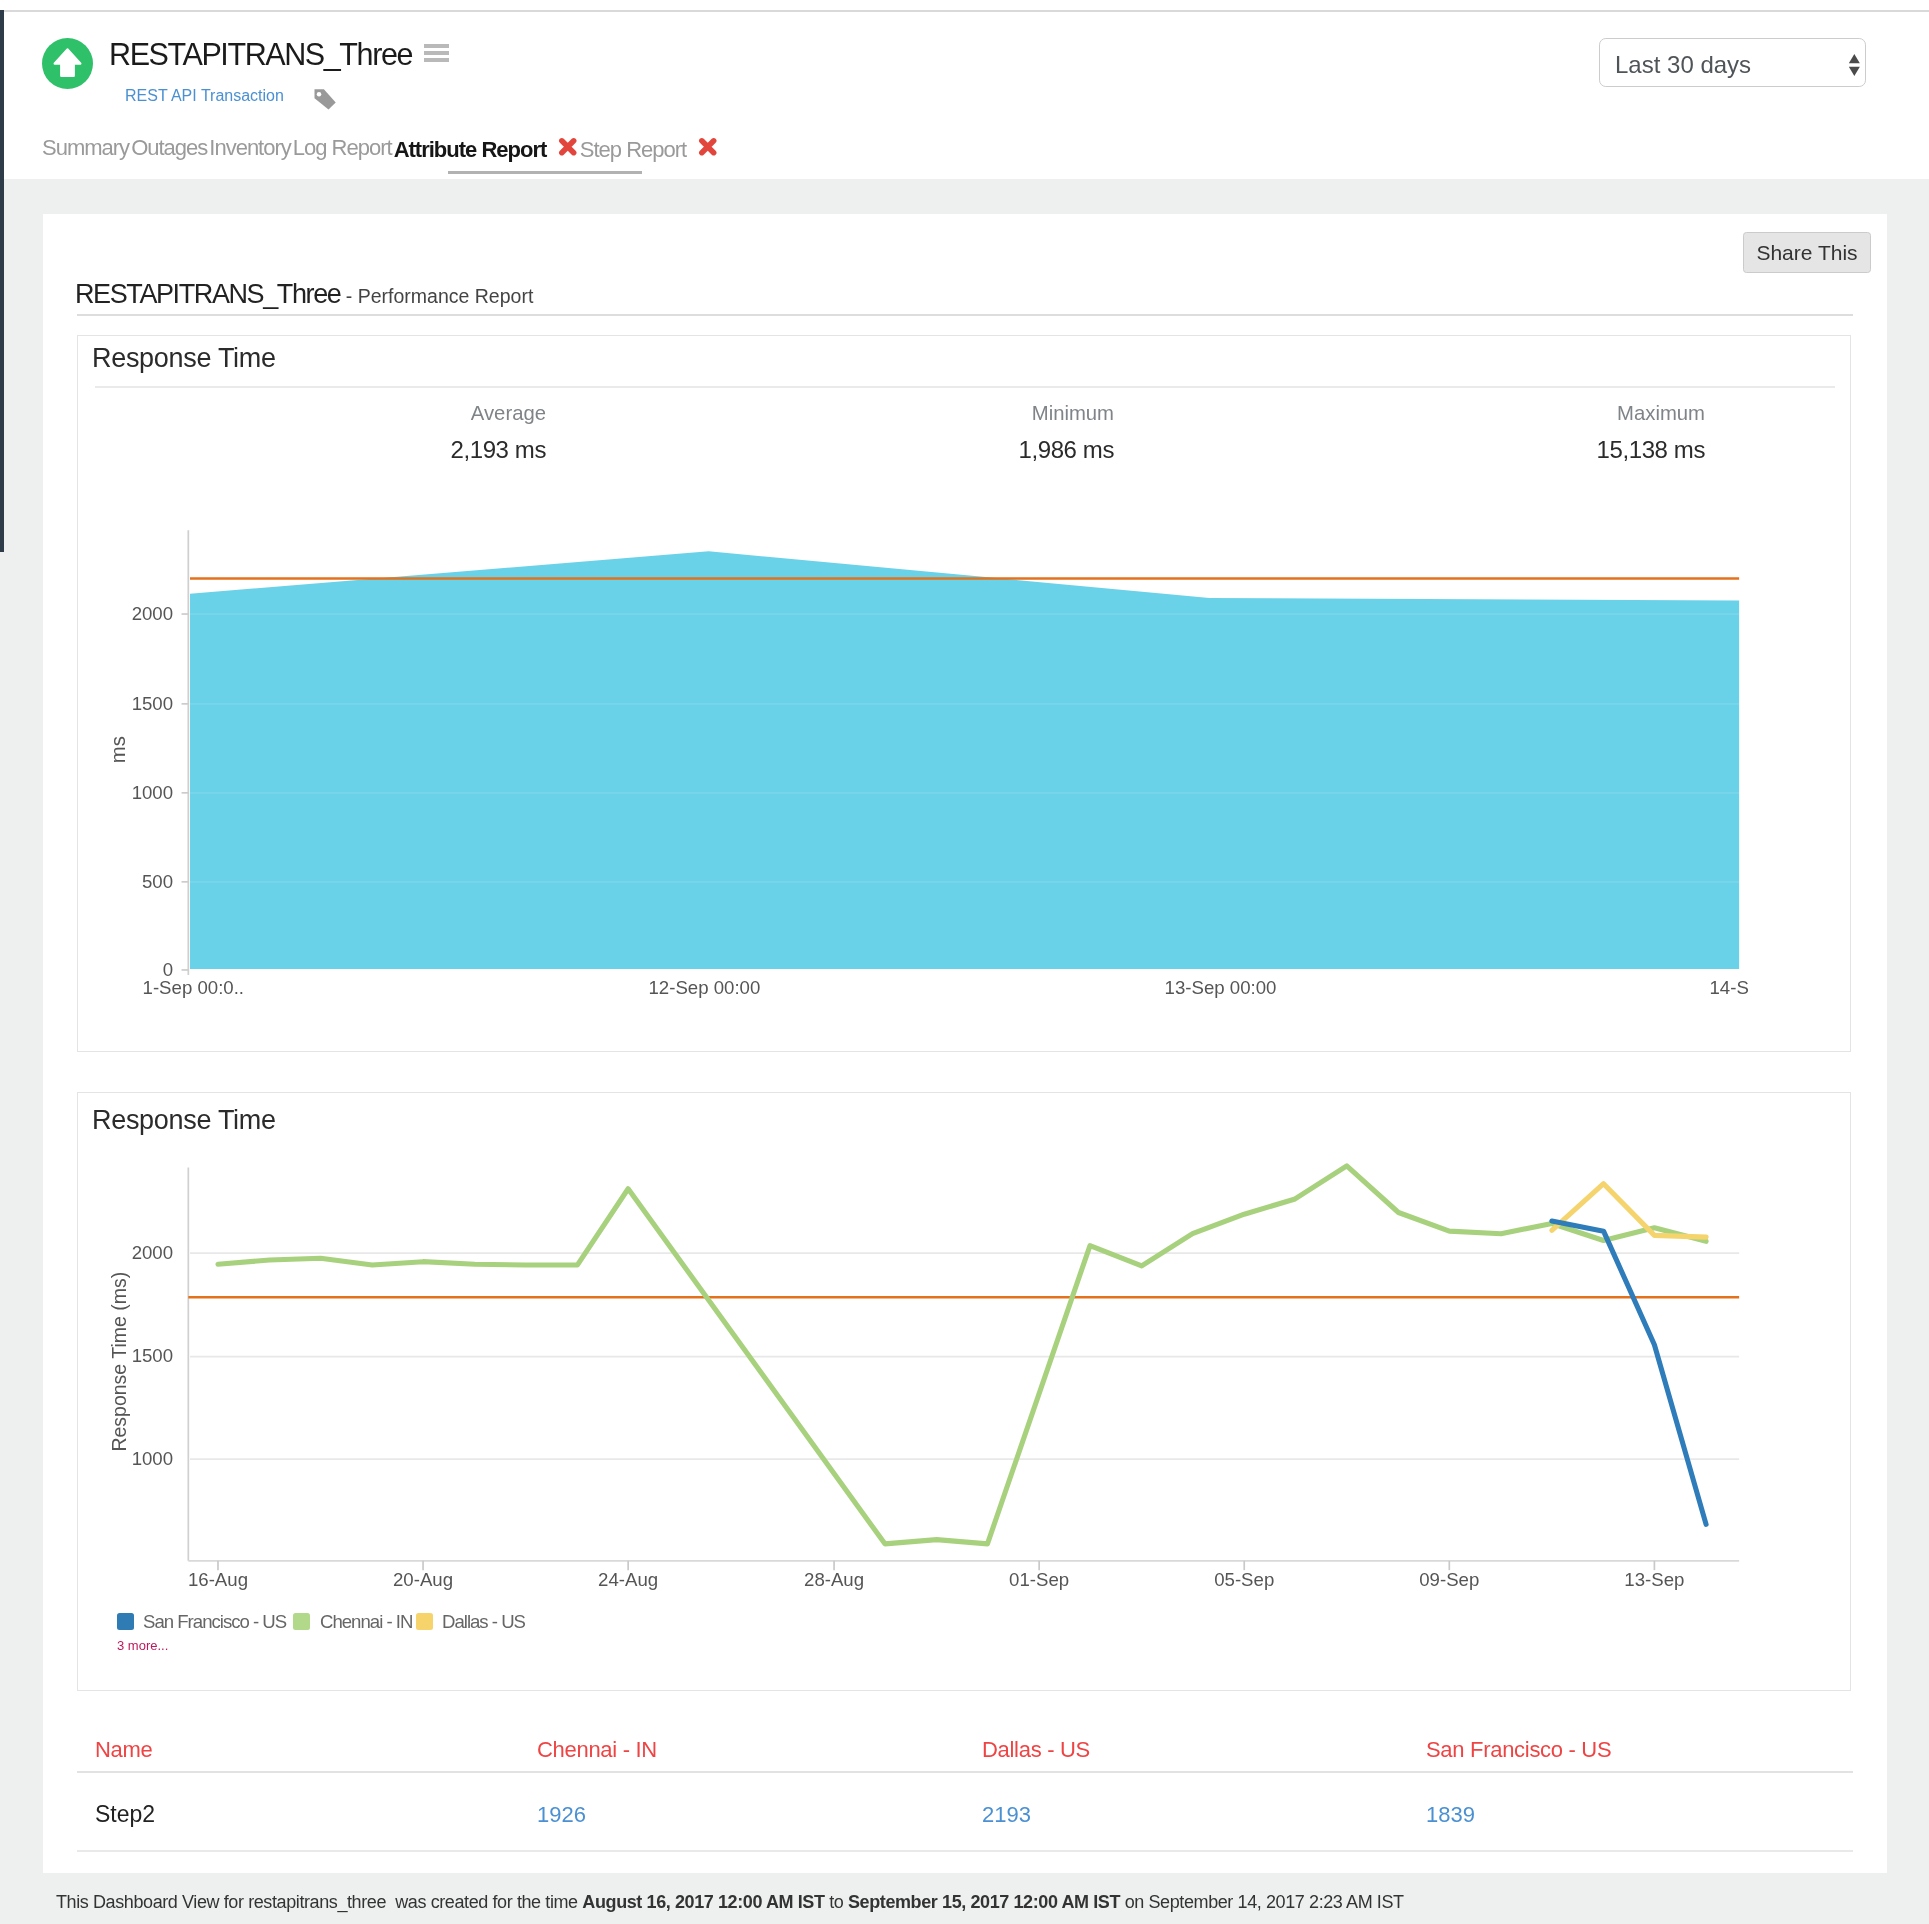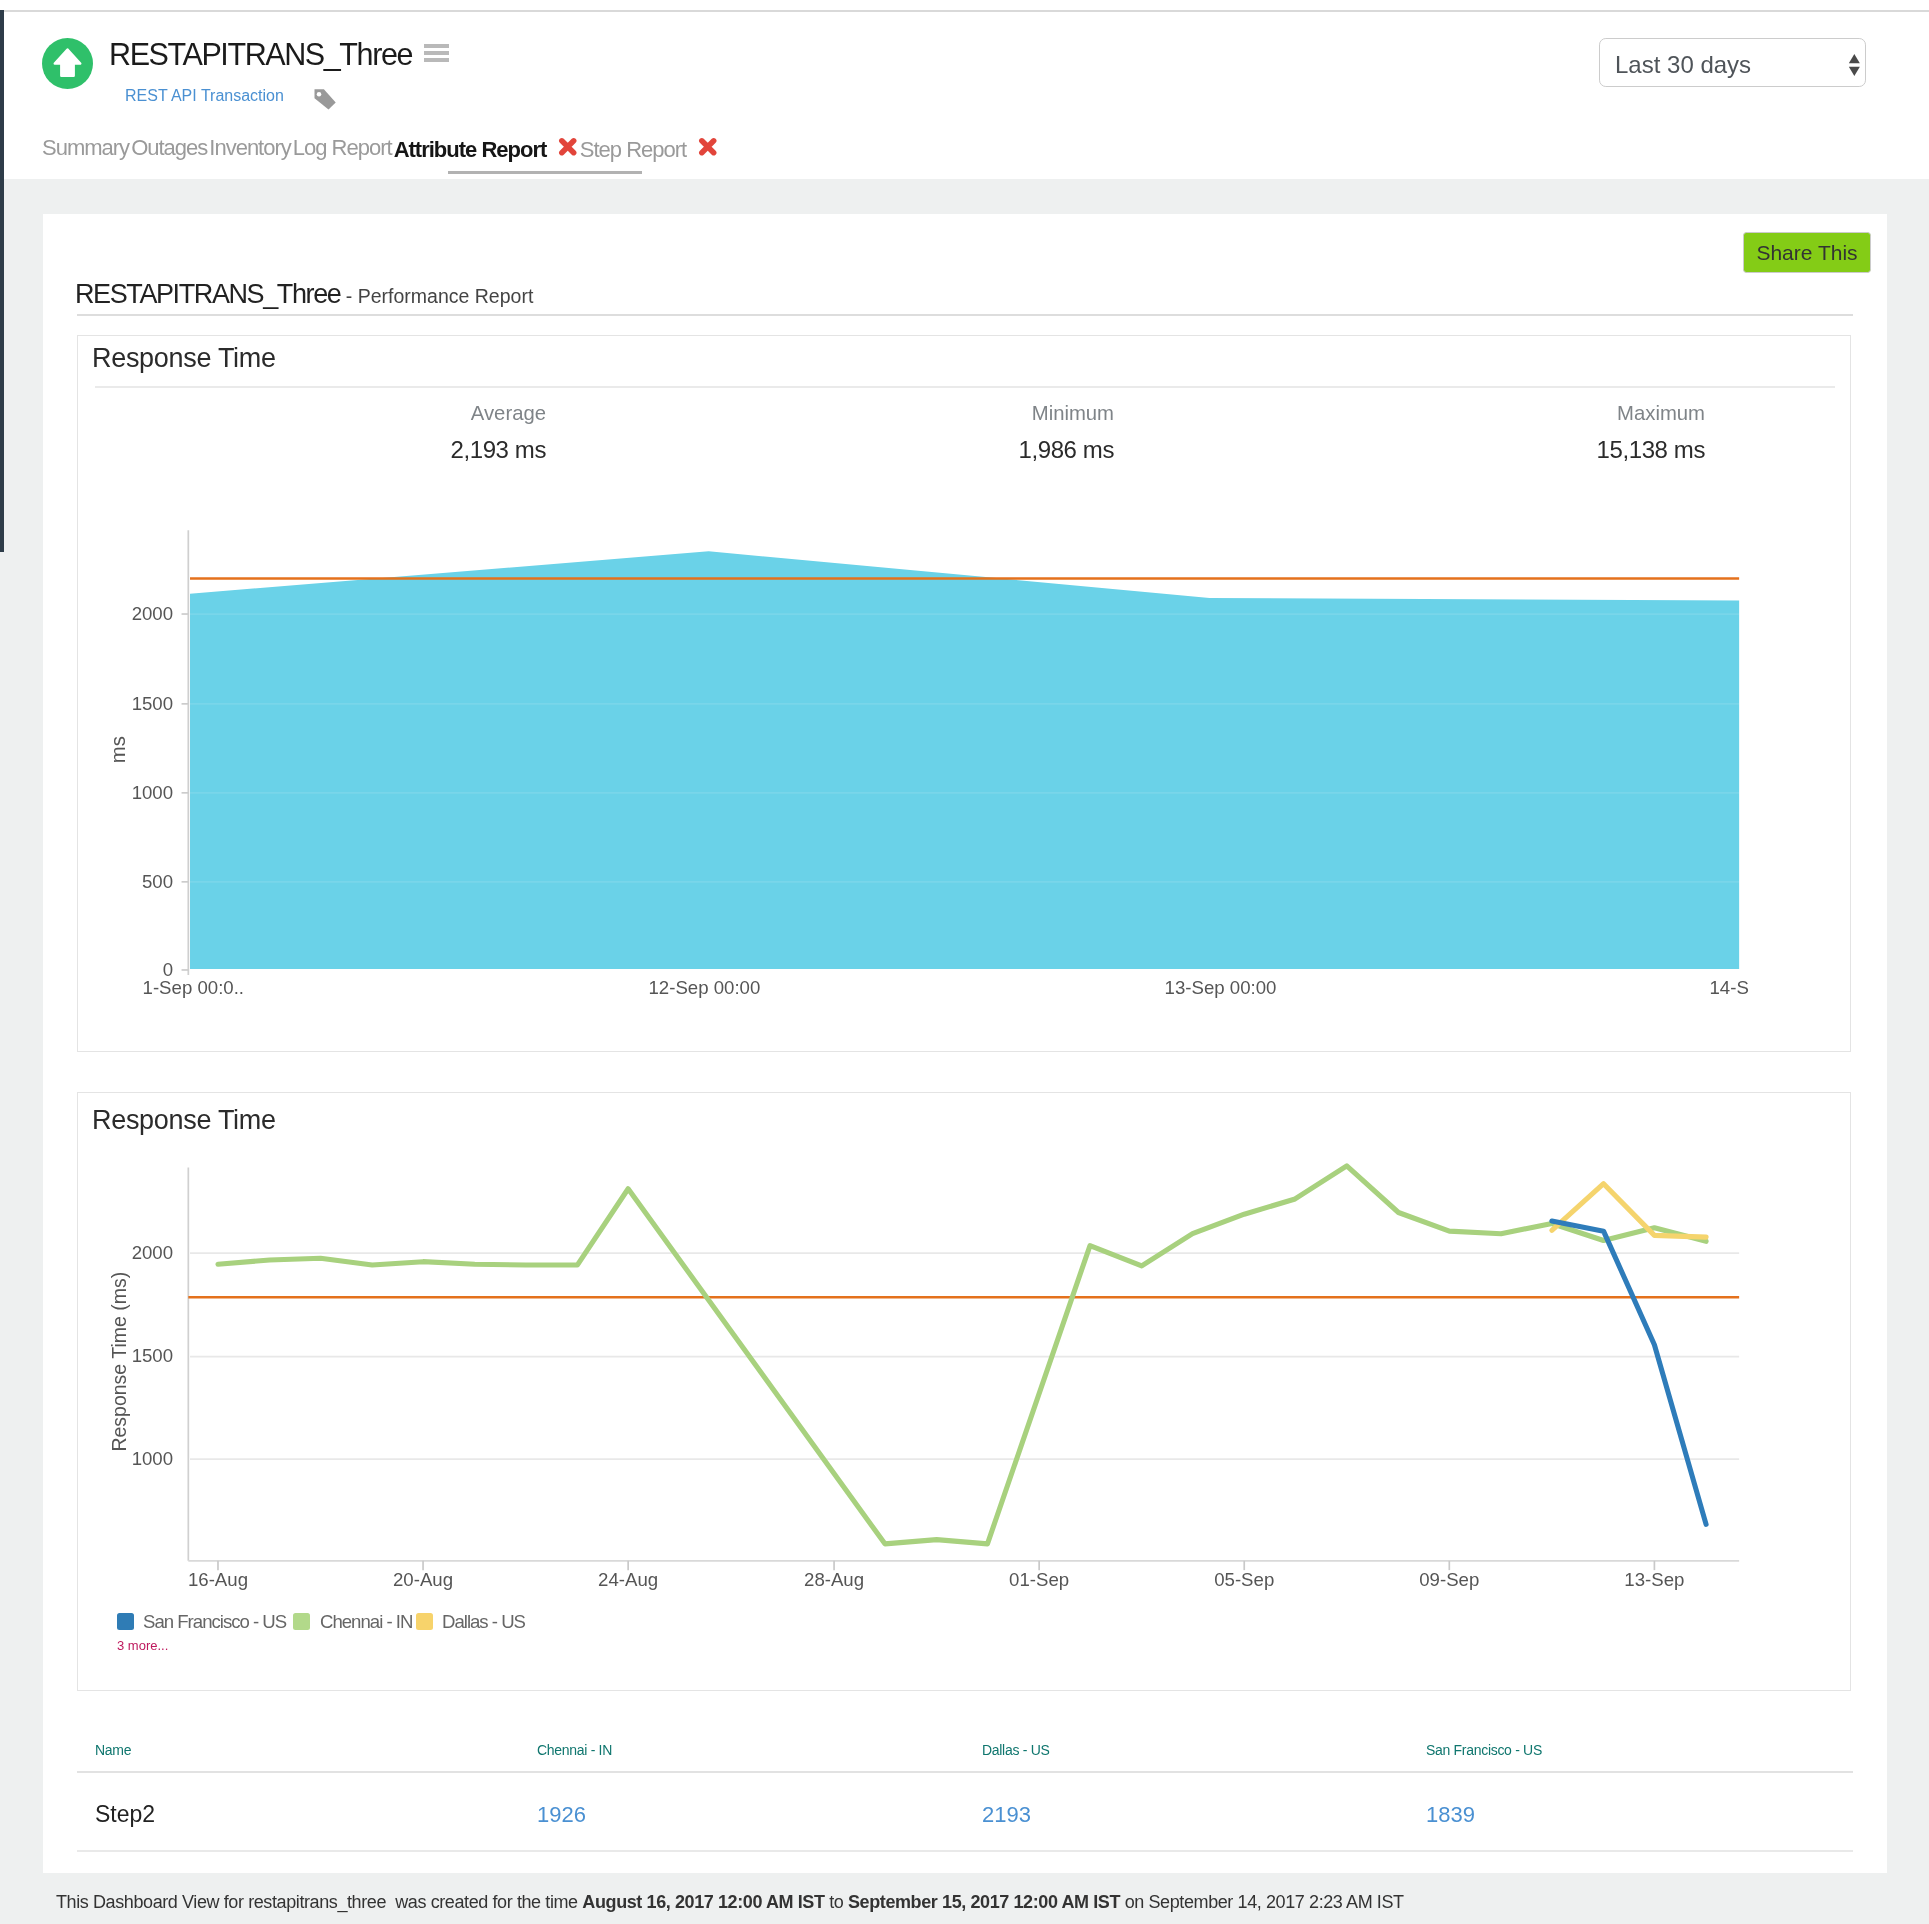--- a/index.html
+++ b/index.html
@@ -12,39 +12,39 @@
   #card{left:43px;top:214px;width:1844px;height:1659px;background:#fff;}
   #title{left:109px;top:39px;font-size:30.5px;letter-spacing:-1.4px;color:#1b1b1b;line-height:30.5px;}
   .hbar{left:424px;width:24.6px;height:4.2px;background:#b9b9b9;}
   #link{left:125px;top:88px;font-size:16px;color:#4a90d2;line-height:16px;}
   #tabs{left:42px;top:137px;display:flex;gap:2px;font-size:22px;letter-spacing:-1px;color:#9a9a9a;line-height:22px;white-space:nowrap;}
   #tabs .act{color:#161616;font-weight:700;}
   .xico{display:inline-block;margin-left:12px;position:relative;top:0px;}
   #tabunder{left:448px;top:171px;width:194px;height:3.4px;background:#b2b2b2;}
   #dropdown{left:1599px;top:38px;width:265px;height:47px;border:1.7px solid #ccc;border-radius:6.8px;background:#fff;}
   #ddtext{left:1615px;top:53px;font-size:24px;color:#4f5459;line-height:24px;}
-  #sharebtn{left:1743px;top:232px;width:126px;height:39px;border:1.7px solid #cbcbcb;border-radius:3.4px;background:#84cc16;
+  #sharebtn{left:1743px;top:232px;width:126px;height:39px;border:1.7px solid #cbcbcb;border-radius:3.4px;background:#e5e5e5;
             text-align:center;line-height:39px;font-size:21px;color:#333;}
   #heading{left:75px;top:280px;line-height:28px;white-space:nowrap;}
   #heading .big{font-size:27px;letter-spacing:-1.4px;color:#222;}
   #heading .small{font-size:19.5px;letter-spacing:0px;color:#444;}
   #headrule{left:77px;top:314px;width:1776px;height:1.7px;background:#ddd;}
   .panel{border:1.7px solid #e4e4e4;background:#fff;}
   #panel1{left:77px;top:335px;width:1772px;height:715px;}
   #rt1{left:92px;top:345px;font-size:27px;letter-spacing:-0.3px;color:#2b2b2b;line-height:27px;}
   #rule1{left:95px;top:386px;width:1740px;height:1.7px;background:#eaeaea;}
   .statcol{top:403px;width:339px;text-align:right;}
   .statlab{font-size:20.3px;color:#7f8488;line-height:20.3px;}
   .statval{font-size:24px;letter-spacing:-0.4px;color:#2b2b2b;line-height:24px;margin-top:15px;}
   #panel2{left:77px;top:1092px;width:1772px;height:597px;}
   #rt2{left:92px;top:1107px;font-size:27px;letter-spacing:-0.3px;color:#2b2b2b;line-height:27px;}
   .legsq{top:1613px;width:17px;height:17px;border-radius:2.5px;}
   .legtx{top:1613px;font-size:18.6px;letter-spacing:-1px;color:#666;line-height:18.6px;}
   #more3{left:117px;top:1636px;font-size:13px;color:#be185d;line-height:19.5px;}
-  .th{top:1739px;font-size:14px;letter-spacing:-0.3px;color:#0f766e;line-height:22px;}
+  .th{top:1739px;font-size:22px;letter-spacing:-0.3px;color:#ef4444;line-height:22px;}
   #hdrule{left:77px;top:1771px;width:1776px;height:1.7px;background:#e2e2e2;}
   #step2{left:95px;top:1803px;font-size:23px;color:#222;line-height:23px;}
   .tdblue{top:1804px;font-size:22px;color:#4a90d2;line-height:22px;}
   #rowrule{left:77px;top:1850px;width:1776px;height:1.7px;background:#e9e9e9;}
   #footer{left:56px;top:1893px;font-size:18px;letter-spacing:-0.4px;color:#333;line-height:18px;white-space:nowrap;}
   svg{display:block;}
 </style>
 </head>
 <body>
   <div class="abs" id="graybody"></div>

